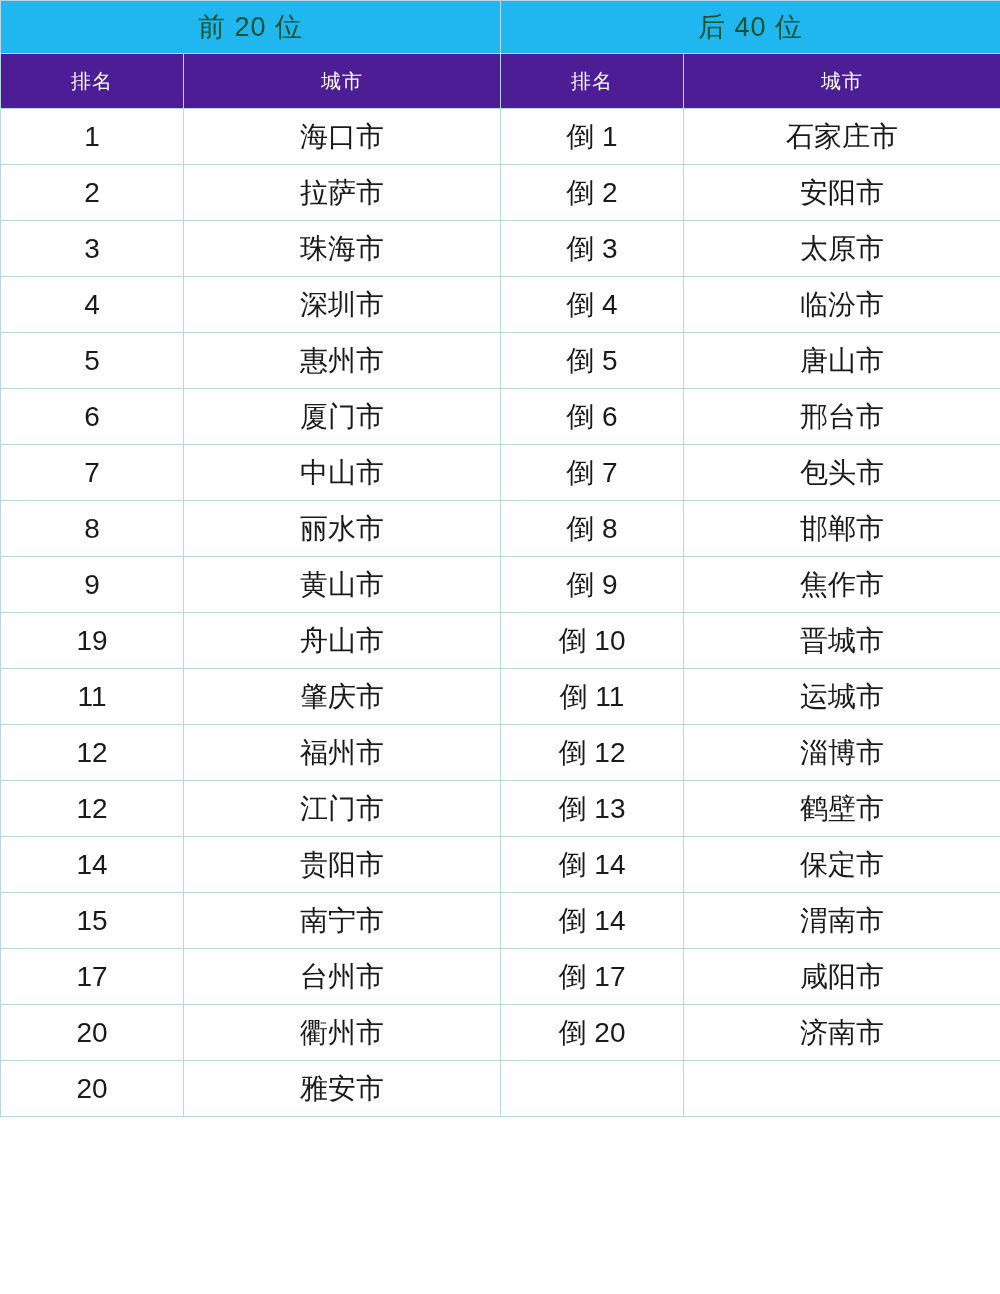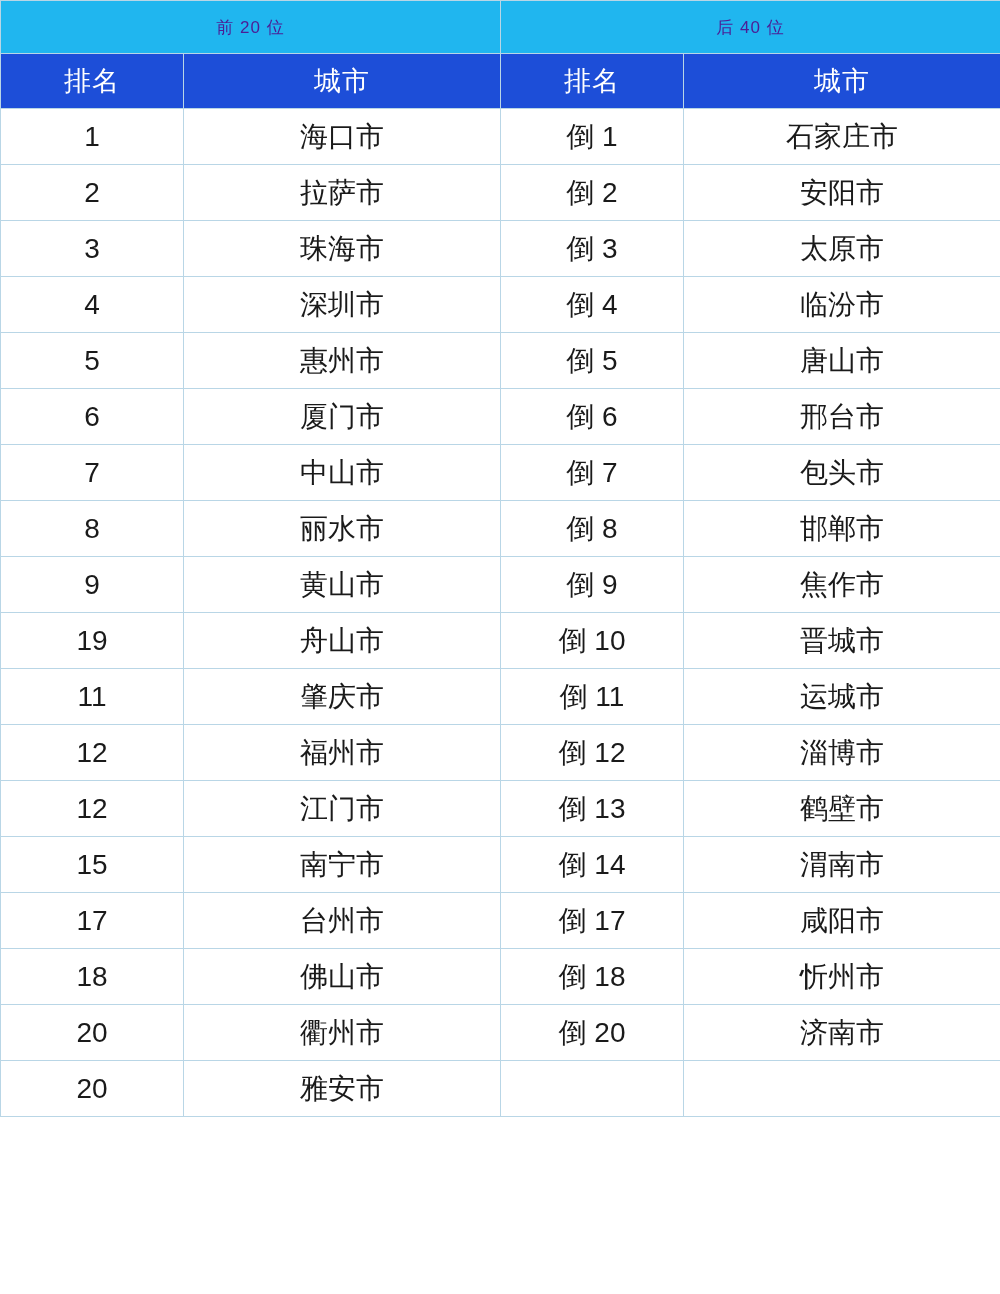--- a/index.html
+++ b/index.html
@@ -29,31 +29,31 @@
 
   table.rank-table td, table.rank-table th {
     border: 1px solid #b9d6e6;
     text-align: center;
     vertical-align: middle;
     padding: 0;
     font-weight: normal;
   }
   .group-head th {
     background: #20b6ef;
-    color: #4c1d95;
+    color: #14532d;
     height: 52px;
-    font-size: 17px;
+    font-size: 27px;
     letter-spacing: 1px;
     border: 1px solid #ffffff;
   }
   .col-head th {
-    background: #1d4ed8;
+    background: #4c1d95;
     color: #ffffff;
     height: 54px;
-    font-size: 27px;
+    font-size: 20px;
     letter-spacing: 1px;
     border: 1px solid #ffffff;
   }
   tbody tr td {
     height: 55px;
     font-size: 28px;
     background: #ffffff;
     color: #1a1a1a;
   }
   tbody tr td.empty-cell {
@@ -159,36 +159,36 @@
           <td class="num">倒 12</td>
           <td>淄博市</td>
         </tr>
         <tr>
           <td class="num">12</td>
           <td>江门市</td>
           <td class="num">倒 13</td>
           <td>鹤壁市</td>
         </tr>
         <tr>
+          <td class="num">14</td>
+          <td>贵阳市</td>
+          <td class="num">倒 14</td>
+          <td>保定市</td>
+        </tr>
+        <tr>
           <td class="num">15</td>
           <td>南宁市</td>
           <td class="num">倒 14</td>
           <td>渭南市</td>
         </tr>
         <tr>
           <td class="num">17</td>
           <td>台州市</td>
           <td class="num">倒 17</td>
           <td>咸阳市</td>
-        </tr>
-        <tr>
-          <td class="num">18</td>
-          <td>佛山市</td>
-          <td class="num">倒 18</td>
-          <td>忻州市</td>
         </tr>
         <tr>
           <td class="num">20</td>
           <td>衢州市</td>
           <td class="num">倒 20</td>
           <td>济南市</td>
         </tr>
         <tr>
           <td class="num">20</td>
           <td>雅安市</td>

